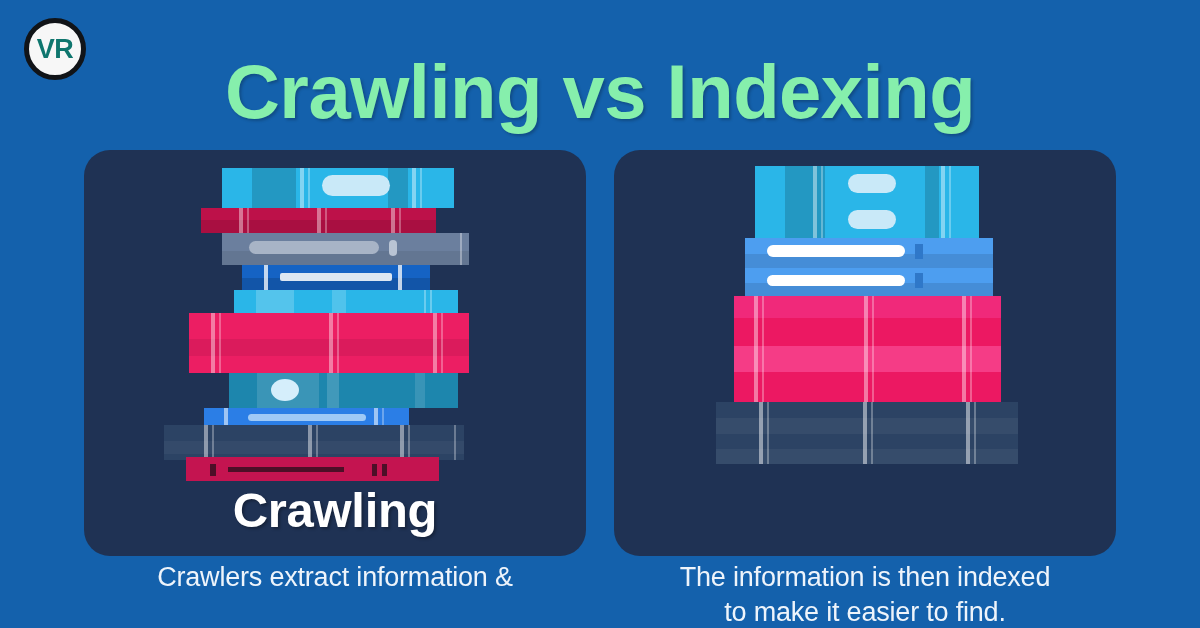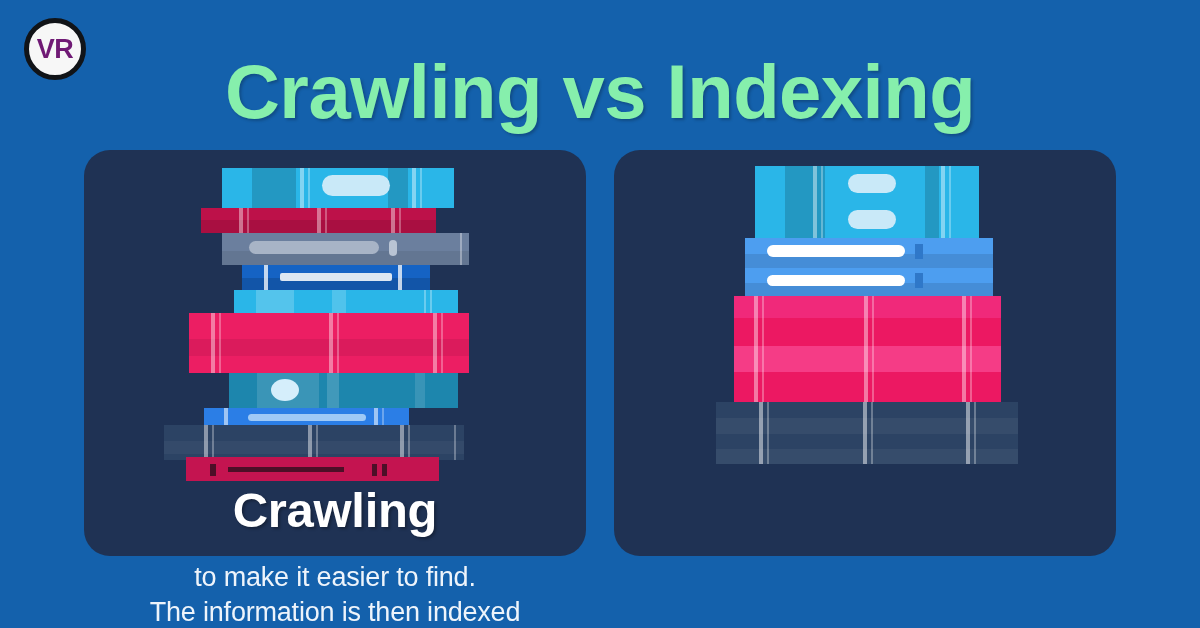--- a/index.html
+++ b/index.html
@@ -32,21 +32,21 @@
     background: #f7f7f7;
     border: 5px solid #111418;
     box-sizing: border-box;
     display: flex;
     align-items: center;
     justify-content: center;
   }
   .logo-text {
     font-size: 27px;
     font-weight: bold;
-    color: #701a75;
+    color: #0f766e;
     letter-spacing: -0.5px;
     line-height: 1;
     font-family: "Liberation Sans", sans-serif;
   }
 
   
   .site-name {
     position: absolute;
     right: 22px;
     top: 28px;
@@ -341,18 +341,21 @@
           </div>
 
         </div>
       </div>
     </div>
 
   </div>
 
   <div class="captions">
     <div class="caption">
+      <span class="caption-line">Crawlers extract information &amp;</span>
+    </div>
+    <div class="caption">
+      <span class="caption-line">The information is then indexed</span>
       <span class="caption-line">to make it easier to find.</span>
-      <span class="caption-line">The information is then indexed</span>
     </div>
   </div>
 
 </div>
 
 </body></html>

